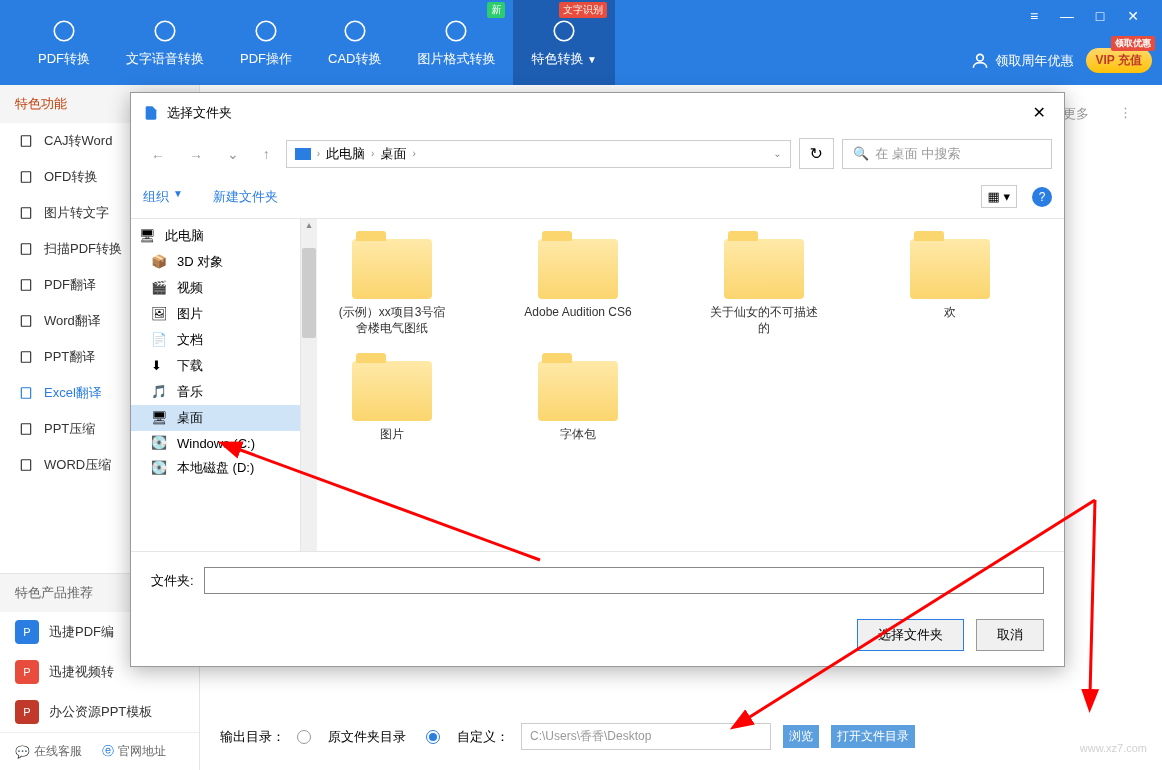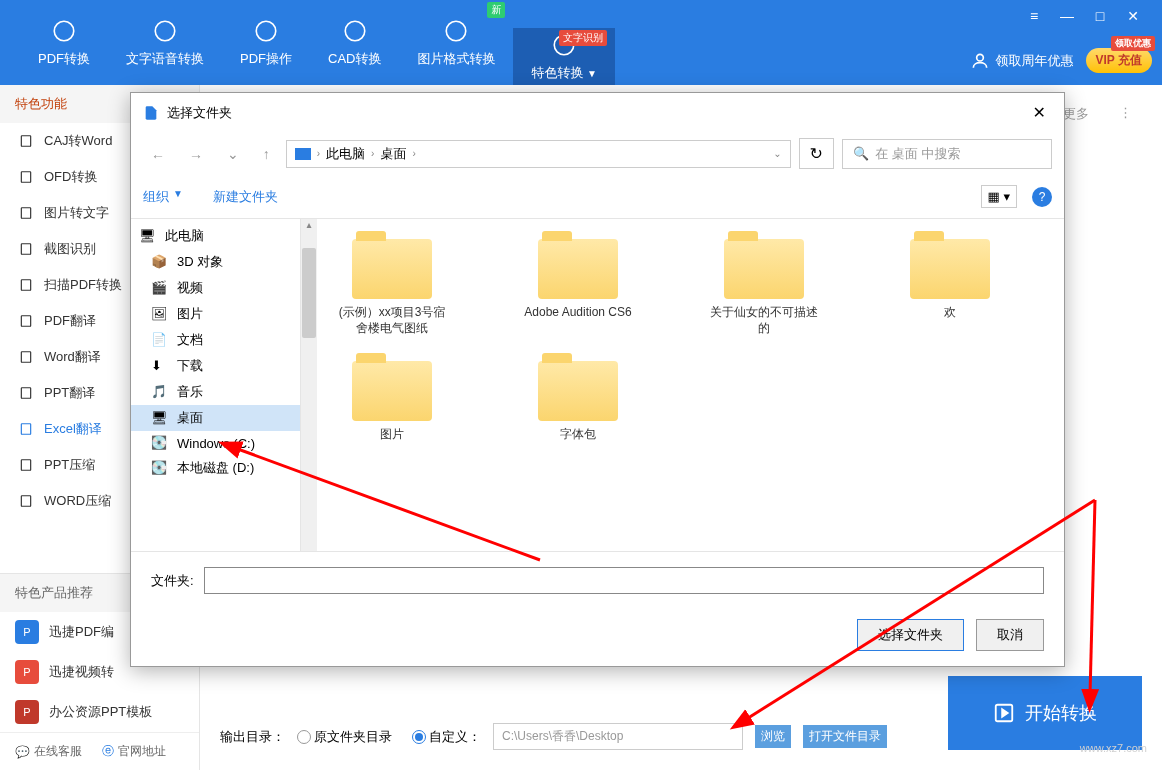--- a/index.html
+++ b/index.html
@@ -7,21 +7,21 @@
 
 .header { height: 85px; background: #2a7de1; color: #fff; display: flex; align-items: center; position: relative; }
 .logo-box { display: flex; align-items: center; padding: 0 15px; }
 .logo-icon { width: 40px; height: 40px; background: #fff; border-radius: 6px; display: flex; align-items: center; justify-content: center; margin-right: 10px; }
 .logo-icon svg { fill: #2a7de1; }
 .logo-text { font-size: 14px; }
 .logo-version { font-size: 11px; opacity: 0.8; }
 
 .nav-tabs { display: flex; height: 100%; margin-left: 20px; }
 .nav-tab { display: flex; flex-direction: column; align-items: center; justify-content: center; padding: 0 18px; position: relative; font-size: 13px; cursor: pointer; }
-.nav-tab.active { background: #1d5eb3; margin-top: 28px; }
+.nav-tab.active { background: #1d5eb3; }
 .nav-tab-icon { margin-bottom: 6px; }
 .nav-badge { position: absolute; top: 2px; right: 8px; background: #2ecc71; color: #fff; font-size: 10px; padding: 1px 4px; border-radius: 2px; }
 .nav-badge.red { background: #e74c3c; }
 
 .header-right { position: absolute; right: 10px; top: 0; height: 85px; display: flex; flex-direction: column; justify-content: space-between; align-items: flex-end; }
 .window-controls { display: flex; gap: 15px; padding: 8px 10px; font-size: 14px; }
 .window-btn { cursor: pointer; width: 18px; text-align: center; }
 .header-actions { display: flex; align-items: center; gap: 12px; padding-bottom: 12px; }
 .anniversary { display: flex; align-items: center; gap: 6px; font-size: 13px; }
 .vip-badge { background: linear-gradient(#ffd96b, #ffc107); color: #c0392b; padding: 4px 10px; border-radius: 14px; font-size: 12px; font-weight: bold; position: relative; }
@@ -42,21 +42,21 @@
 .footer-links { padding: 10px 15px; display: flex; gap: 20px; font-size: 12px; color: #666; border-top: 1px solid #eee; }
 .footer-link { display: flex; align-items: center; gap: 4px; cursor: pointer; }
 
 .content { flex: 1; padding: 20px; position: relative; }
 .content-top { display: flex; justify-content: flex-end; gap: 30px; color: #999; font-size: 13px; padding: 0 10px 20px; }
 .content-top span { cursor: pointer; }
 .kebab { cursor: pointer; }
 
 .output-bar { position: absolute; bottom: 20px; left: 20px; right: 20px; display: flex; align-items: center; gap: 12px; font-size: 13px; }
 .radio-group { display: flex; align-items: center; gap: 20px; }
-.radio-opt { display: flex; align-items: center; gap: 3px; }
+.radio-opt { display: flex; align-items: center; gap: 17px; }
 .radio-dot { width: 14px; height: 14px; border: 1px solid #999; border-radius: 50%; position: relative; }
 .radio-dot.checked { border-color: #2a7de1; }
 .radio-dot.checked::after { content: ''; position: absolute; width: 8px; height: 8px; background: #2a7de1; border-radius: 50%; top: 2px; left: 2px; }
 .path-input { flex: 0 0 250px; padding: 4px 8px; border: 1px solid #ccc; color: #999; font-size: 12px; background: #fff; }
 .link-btn { background: #5b9fdf; color: #fff; padding: 3px 6px; font-size: 12px; cursor: pointer; }
 .start-btn { position: absolute; right: 0; bottom: 0; background: #2a7de1; color: #fff; padding: 25px 45px; font-size: 18px; display: flex; align-items: center; gap: 10px; cursor: pointer; }
 
 
 .dialog { position: absolute; top: 92px; left: 130px; width: 935px; height: 575px; background: #fff; border: 1px solid #999; box-shadow: 0 4px 20px rgba(0,0,0,0.3); z-index: 100; display: flex; flex-direction: column; }
 .dlg-title { display: flex; align-items: center; padding: 8px 12px; gap: 8px; font-size: 13px; }
@@ -194,28 +194,20 @@
             </svg>
           </span>
           <span>图片转文字</span>
         </div>
         <div class="sidebar-item">
           <span class="sidebar-icon">
             <svg width="14" height="14" viewBox="0 0 24 24" fill="none" stroke="currentColor" stroke-width="2">
               <rect x="4" y="3" width="16" height="18" rx="1"></rect>
             </svg>
           </span>
-          <span>截图识别</span>
-        </div>
-        <div class="sidebar-item">
-          <span class="sidebar-icon">
-            <svg width="14" height="14" viewBox="0 0 24 24" fill="none" stroke="currentColor" stroke-width="2">
-              <rect x="4" y="3" width="16" height="18" rx="1"></rect>
-            </svg>
-          </span>
           <span>扫描PDF转换</span>
         </div>
         <div class="sidebar-item">
           <span class="sidebar-icon">
             <svg width="14" height="14" viewBox="0 0 24 24" fill="none" stroke="currentColor" stroke-width="2">
               <rect x="4" y="3" width="16" height="18" rx="1"></rect>
             </svg>
           </span>
           <span>PDF翻译</span>
         </div>
@@ -302,27 +294,20 @@
           <span>原文件夹目录</span>
         </div>
         <div class="radio-opt">
           <span class="radio-dot checked"></span>
           <span>自定义：</span>
         </div>
       </div>
       <div class="path-input">C:\Users\香香\Desktop</div>
       <span class="link-btn">浏览</span>
       <span class="link-btn">打开文件目录</span>
-      <div class="start-btn">
-        <svg width="22" height="22" viewBox="0 0 24 24" fill="none" stroke="#fff" stroke-width="2">
-            <rect x="3" y="3" width="18" height="18" rx="2"></rect>
-            <path d="M10 8l6 4-6 4z" fill="#fff"></path>
-          </svg>
-        <span>开始转换</span>
-      </div>
     </div>
   </div>
 </div>
 
 <div class="dialog">
   <div class="dlg-title">
     <svg width="16" height="16" viewBox="0 0 24 24" fill="#2a7de1">
         <path d="M6 2h8l6 6v12a2 2 0 0 1-2 2H6a2 2 0 0 1-2-2V4a2 2 0 0 1 2-2z"></path>
       </svg>
     <span>选择文件夹</span>

